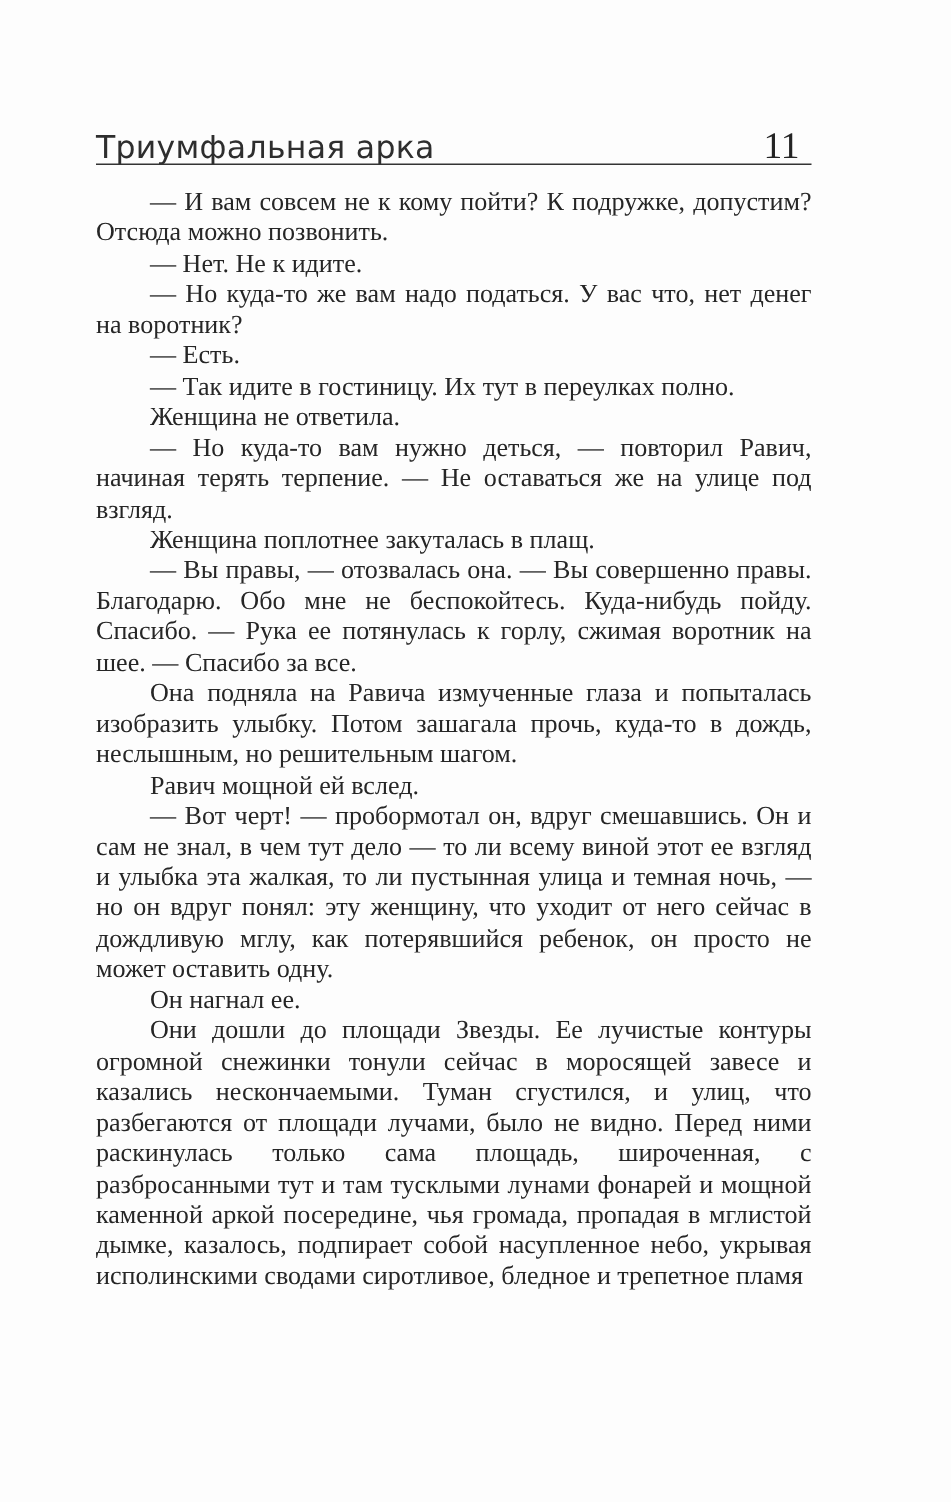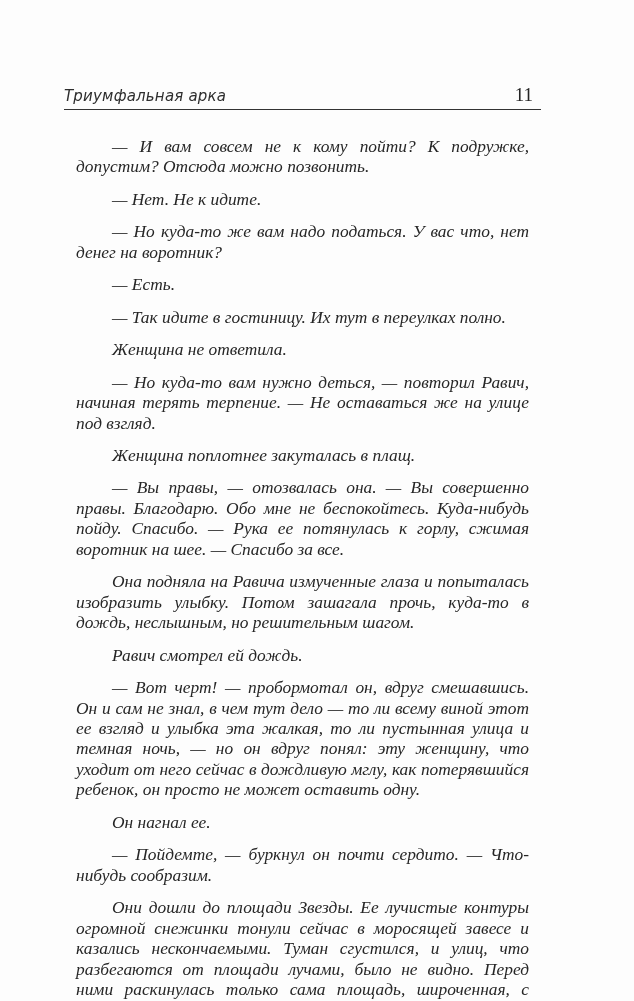--- a/index.html
+++ b/index.html
@@ -24,29 +24,28 @@
     position: absolute;
     left: 64px;
     top: 84px;
     width: 477px;
     display: flex;
     justify-content: space-between;
     align-items: baseline;
   }
   .head-title {
     font-family: "DejaVu Sans", "Liberation Sans", sans-serif;
-    font-style: italic;
-    font-size: 15px;
+    font-size: 21px;
     letter-spacing: 0.2px;
     color: #2e2e2e;
     white-space: nowrap;
   }
   .head-num {
     font-family: "Liberation Serif", serif;
-    font-size: 19px;
+    font-size: 25px;
     color: #242424;
     padding-right: 8px;
   }
   .head-rule {
     position: absolute;
     left: 64px;
     top: 109px;
     width: 477px;
     height: 0;
     border-top: 1.5px solid #333;
@@ -55,24 +54,23 @@
     position: absolute;
     left: 64px;
     top: 124px;
     width: 477px;
     font-size: 17.4px;
     line-height: 20.45px;
     text-align: justify;
     color: #262626;
   }
   .text-block p {
-    margin: 12px;
+    margin: 0;
     padding: 0;
     text-indent: 36px;
-    font-style: italic;
   }
 </style>
 </head>
 <body>
 
 <div class="page">
 
   <div class="running-head">
     <span class="head-title">Триумфальная арка</span>
     <span class="head-num">11</span>
@@ -84,20 +82,19 @@
     <p>— И вам совсем не к кому пойти? К подружке, допустим? Отсюда можно позвонить.</p>
     <p>— Нет. Не к идите.</p>
     <p>— Но куда-то же вам надо податься. У вас что, нет денег на воротник?</p>
     <p>— Есть.</p>
     <p>— Так идите в гостиницу. Их тут в переулках полно.</p>
     <p>Женщина не ответила.</p>
     <p>— Но куда-то вам нужно деться, — повторил Равич, начиная терять терпение. — Не оставаться же на улице под взгляд.</p>
     <p>Женщина поплотнее закуталась в плащ.</p>
     <p>— Вы правы, — отозвалась она. — Вы совершенно правы. Благодарю. Обо мне не беспокойтесь. Куда-нибудь пойду. Спасибо. — Рука ее потянулась к горлу, сжимая воротник на шее. — Спасибо за все.</p>
     <p>Она подняла на Равича измученные глаза и попыталась изобразить улыбку. Потом зашагала прочь, куда-то в дождь, неслышным, но решительным шагом.</p>
-    <p>Равич смотрел ей дождь.</p>
+    <p>Равич мощной ей вслед.</p>
     <p>— Вот черт! — пробормотал он, вдруг смешавшись. Он и сам не знал, в чем тут дело — то ли всему виной этот ее взгляд и улыбка эта жалкая, то ли пустынная улица и темная ночь, — но он вдруг понял: эту женщину, что уходит от него сейчас в дождливую мглу, как потерявшийся ребенок, он просто не может оставить одну.</p>
     <p>Он нагнал ее.</p>
-    <p>— Пойдемте, — буркнул он почти сердито. — Что-нибудь сообразим.</p>
     <p>Они дошли до площади Звезды. Ее лучистые контуры огромной снежинки тонули сейчас в моросящей завесе и казались нескончаемыми. Туман сгустился, и улиц, что разбегаются от площади лучами, было не видно. Перед ними раскинулась только сама площадь, широченная, с разбросанными тут и там тусклыми лунами фонарей и мощной каменной аркой посередине, чья громада, пропадая в мглистой дымке, казалось, подпирает собой насупленное небо, укрывая исполинскими сводами сиротливое, бледное и трепетное пламя</p>
   </div>
 
 </div>
 
 </body></html>

